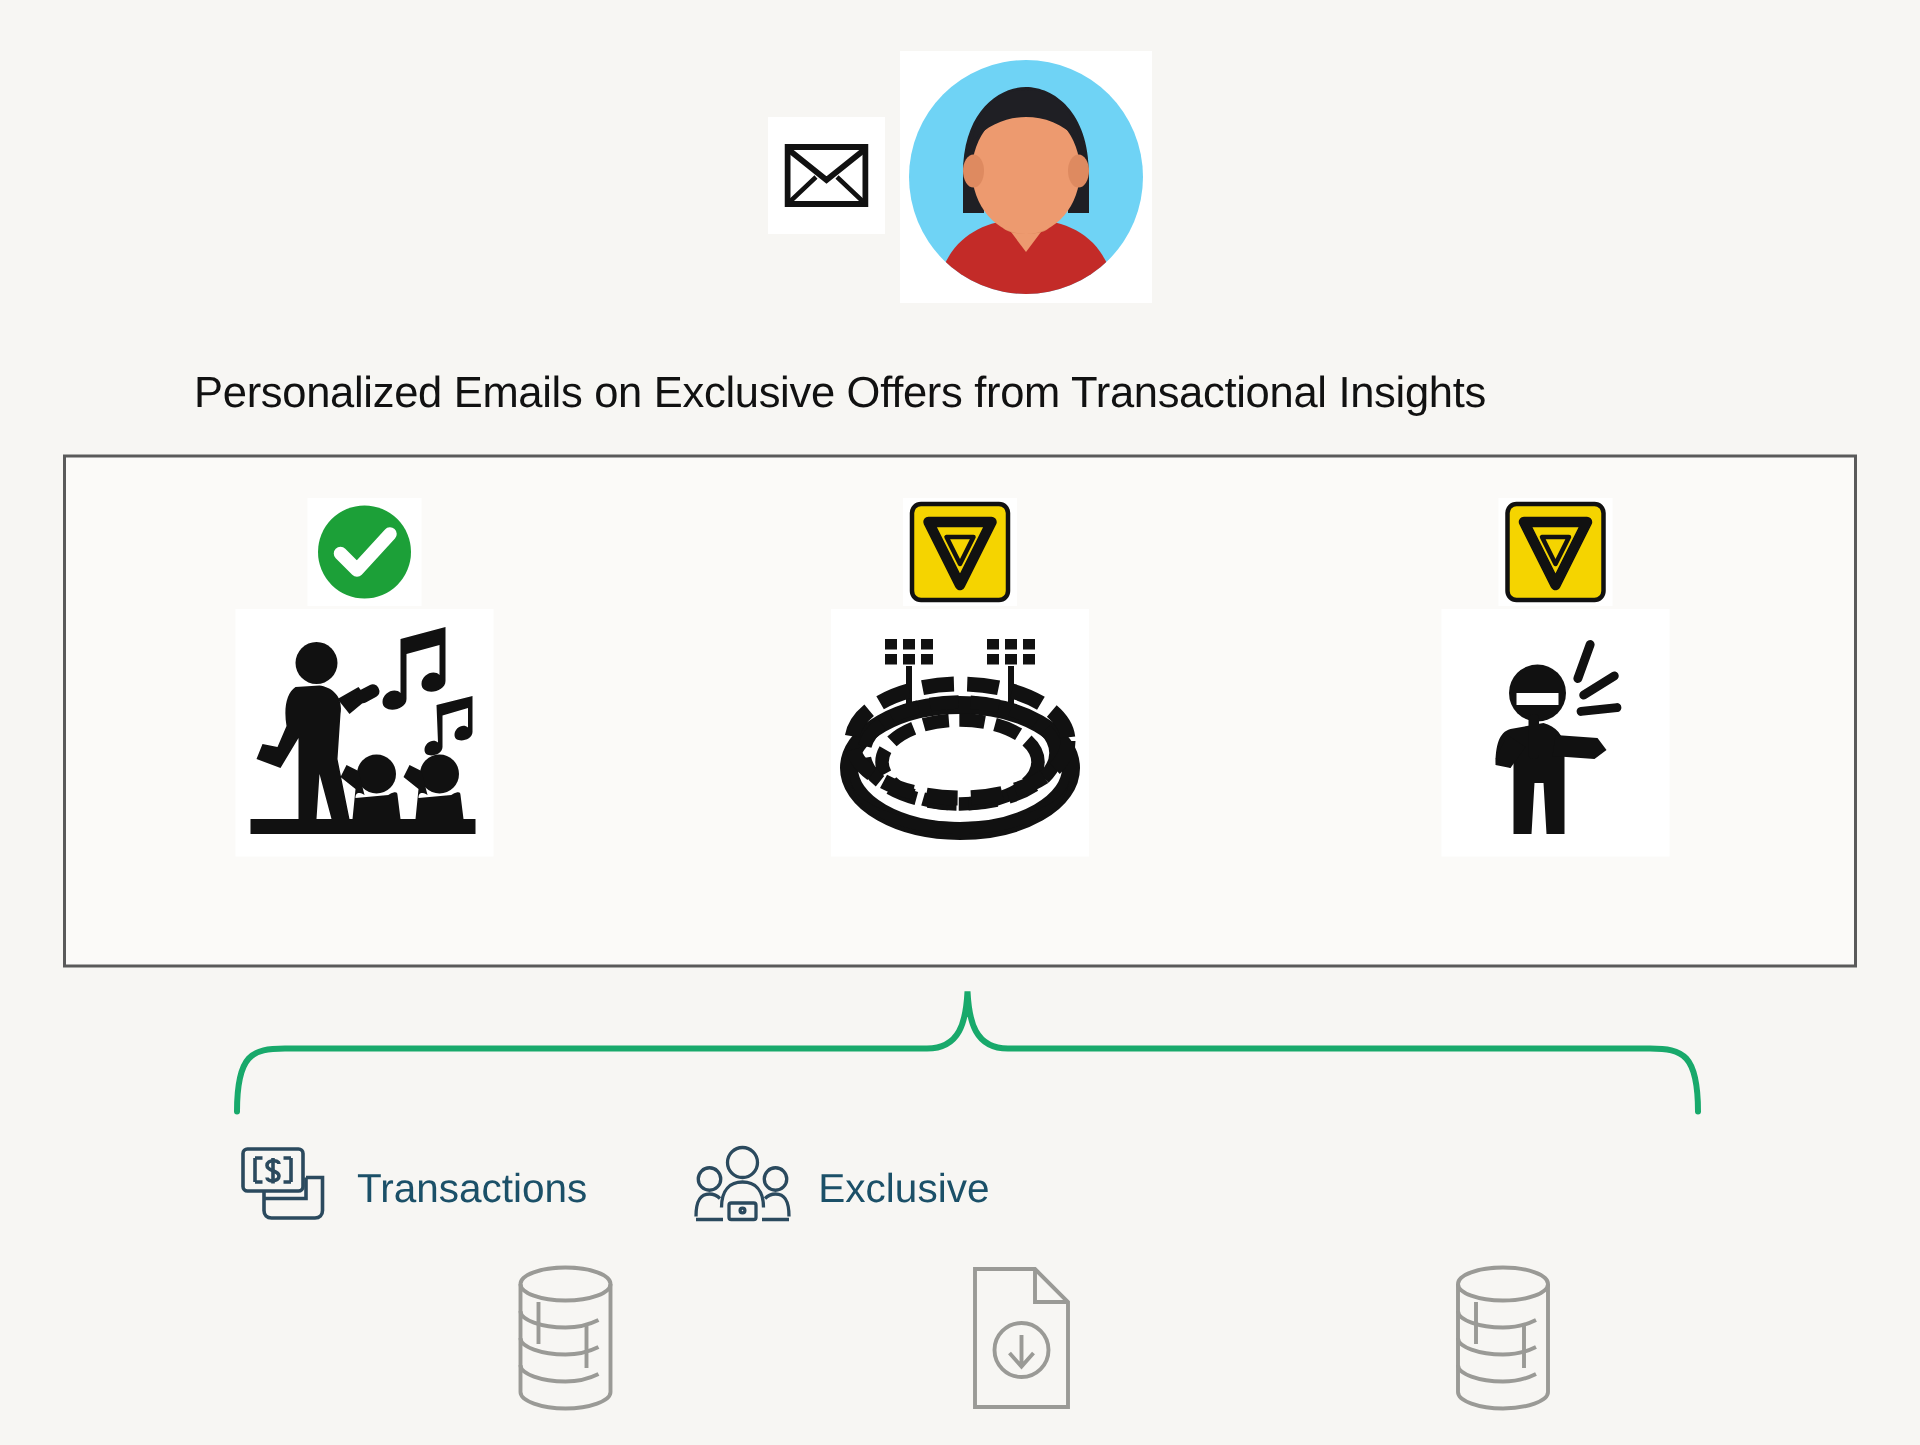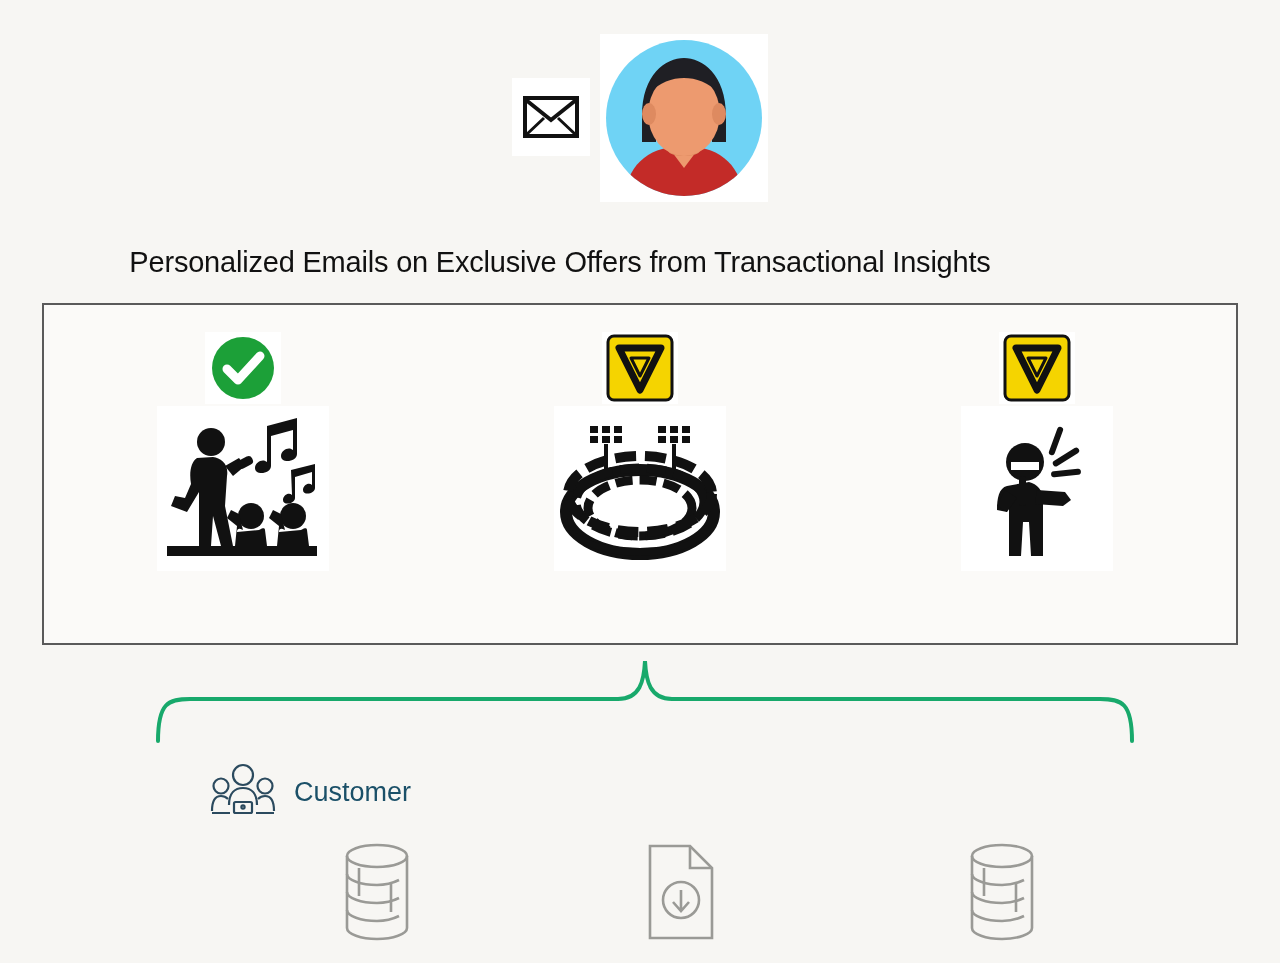--- a/index.html
+++ b/index.html
@@ -303,37 +303,51 @@
 </div>
 
 <div class="brace">
   <svg width="990" height="90" viewBox="0 0 990 90">
     <path d="M8 86 C8 48 18 44 40 44 L468 44 C490 44 494 26 495 6 C496 26 500 44 522 44 L950 44 C972 44 982 48 982 86" fill="none" stroke="#18a96b" stroke-width="4" stroke-linecap="round"></path>
   </svg>
 </div>
 
 <div class="sources">
 
+  <div class="source src-1">
+    <svg width="62" height="62" viewBox="0 0 62 62">
+      <g fill="none" stroke="#2b4a5e" stroke-width="2.4">
+        <rect x="4" y="5" width="40" height="28" rx="3"></rect>
+        <path d="M12 11 L12 27 M12 11 L17 11 M12 27 L17 27"></path>
+        <path d="M36 11 L36 27 M36 11 L31 11 M36 27 L31 27"></path>
+        <path d="M24 11 L24 28"></path>
+        <path d="M28 15 C28 12 20 12 20 16 C20 20 28 19 28 23 C28 27 20 27 20 24"></path>
+        <path d="M18 33 L18 46 C18 49 20 51 23 51 L52 51 C55 51 57 49 57 46 L57 24 L46 24"></path>
+        <path d="M18 38 L46 38 L46 24"></path>
+      </g>
+    </svg>
+    <div class="source-label">Transactions</div>
+  </div>
 
 
   <div class="source src-3">
     <svg width="66" height="62" viewBox="0 0 66 62">
       <g fill="none" stroke="#2b4a5e" stroke-width="2.2">
         <circle cx="33" cy="14" r="10"></circle>
         <path d="M19 44 C19 32 25 27 33 27 C41 27 47 32 47 44"></path>
         <circle cx="11" cy="25" r="7.5"></circle>
         <path d="M2 50 C2 39 5 35 11 35 C14 35 16 36 18 38"></path>
         <circle cx="55" cy="25" r="7.5"></circle>
         <path d="M64 50 C64 39 61 35 55 35 C52 35 50 36 48 38"></path>
         <rect x="24" y="41" width="18" height="11" rx="1.5"></rect>
         <circle cx="33" cy="46" r="1.6"></circle>
         <path d="M2 52 L20 52 M46 52 L64 52"></path>
       </g>
     </svg>
-    <div class="source-label">Customer</div>
+    <div class="source-label">Exclusive</div>
   </div>
 
 </div>
 
 <div class="stores">
 
   <div class="store store-1">
     <svg width="84" height="104" viewBox="0 0 84 104">
       <g fill="none" stroke="#9a9a96" stroke-width="2.6">
         <ellipse cx="42" cy="16" rx="30" ry="11"></ellipse>

